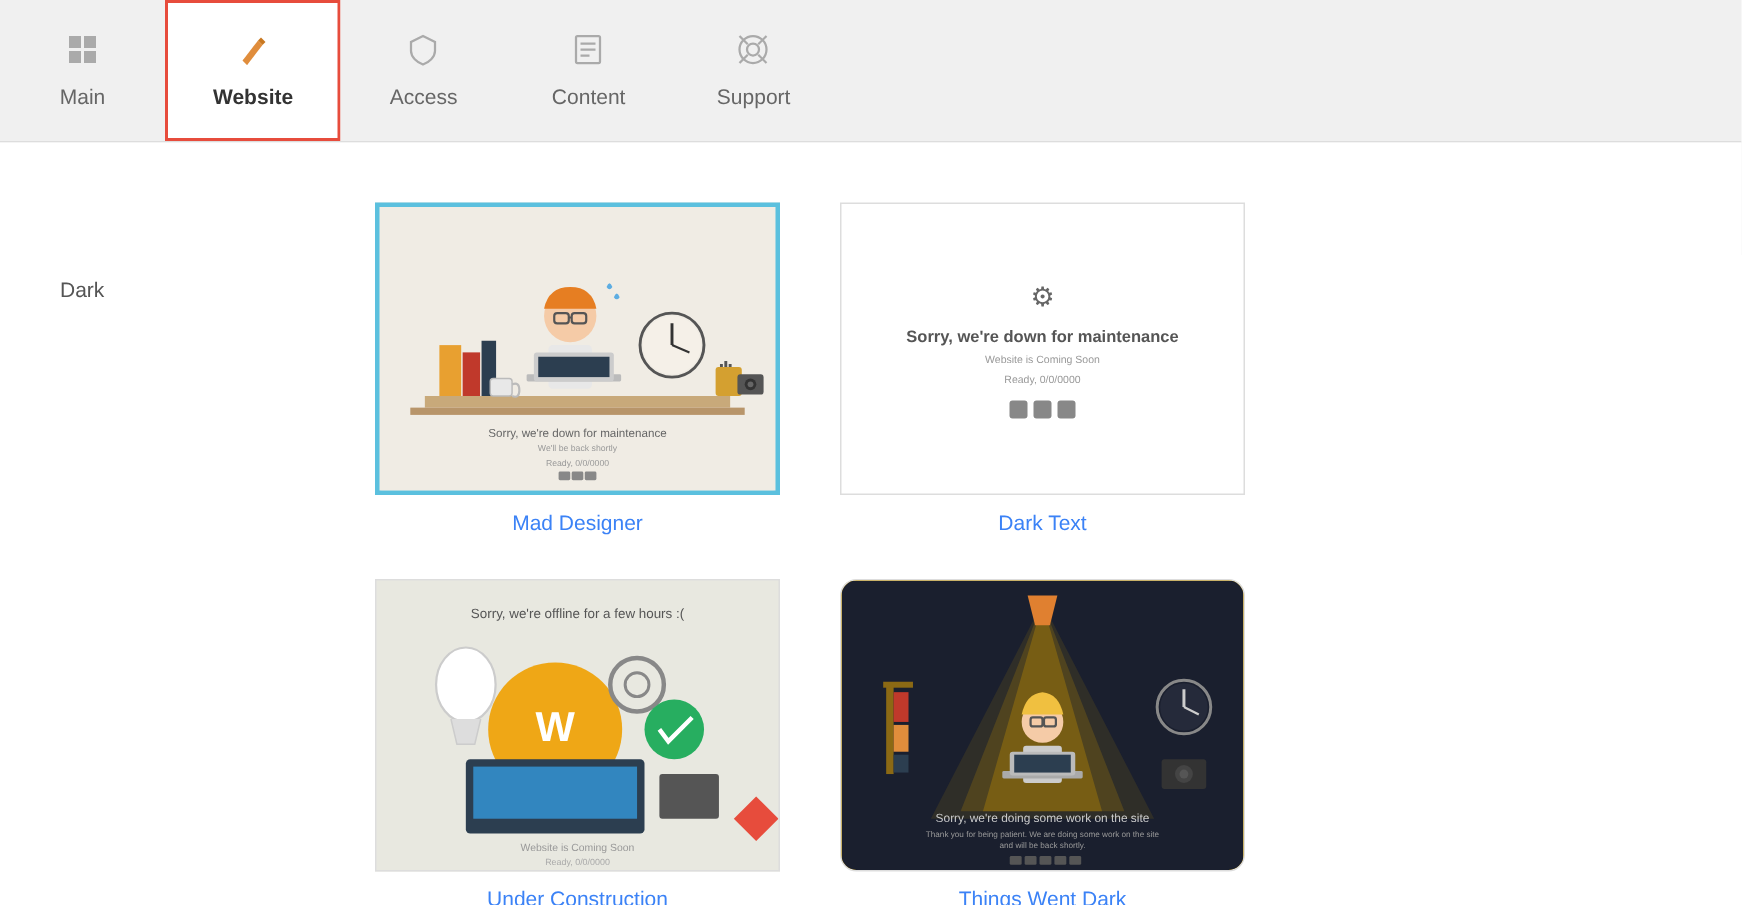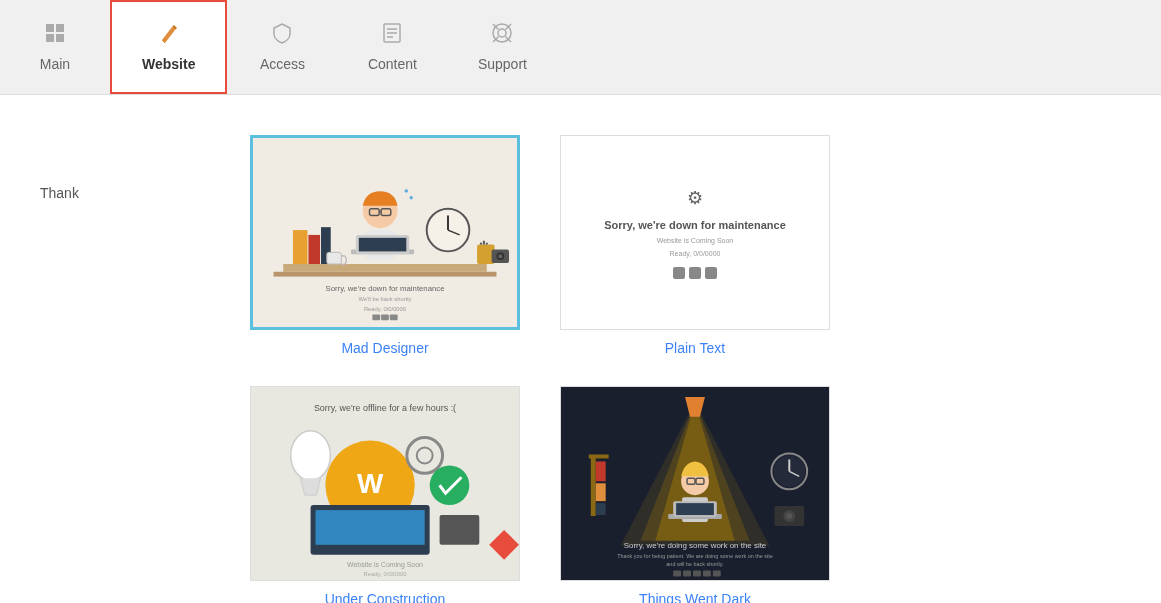--- a/index.html
+++ b/index.html
@@ -143,30 +143,31 @@
       width: 12px;
       height: 12px;
       background: #888;
       border-radius: 2px;
     }
 
     
     .preview-under {
       background: #e8e8e0;
       display: flex;
-      align-items: flex-end;
+      align-items: flex-start;
       justify-content: center;
     }
 
     
     .preview-dark {
       background: #eab308;
       display: flex;
       align-items: center;
       justify-content: center;
+      border-radius: 11px;
     }
 
     .theme-section-row {
       display: flex;
       align-items: flex-start;
       gap: 20px;
       padding-top: 10px;
     }
 
     .theme-label-col {
@@ -235,21 +236,21 @@
         <line x1="20" y1="20" x2="14.5" y2="14.5" stroke="#aaa" stroke-width="1.5"></line>
       </svg>
     </span>
     <span class="tab-label">Support</span>
   </div>
 </div>
 
 <div class="main-content">
   <div class="theme-section-row">
     <div class="theme-label-col">
-      <span>Thank</span>
+      <span>Dark</span>
     </div>
 
     <div class="theme-grid">
 
       <div class="theme-card selected">
         <div class="theme-preview preview-mad">
           <svg viewBox="0 0 270 195" xmlns="http://www.w3.org/2000/svg">
 
             <rect width="270" height="195" fill="#f0ece4"></rect>
 
@@ -311,21 +312,21 @@
           <span class="gear-icon">⚙</span>
           <div class="title-text">Sorry, we're down for maintenance</div>
           <div class="sub-text">Website is Coming Soon</div>
           <div class="sub-text">Ready, 0/0/0000</div>
           <div class="social-icons">
             <div class="social-icon"></div>
             <div class="social-icon"></div>
             <div class="social-icon"></div>
           </div>
         </div>
-        <span class="theme-name">Plain Text</span>
+        <span class="theme-name">Dark Text</span>
       </div>
 
       <div class="theme-card">
         <div class="theme-preview preview-under">
           <svg viewBox="0 0 270 195" xmlns="http://www.w3.org/2000/svg">
             <rect width="270" height="195" fill="#e8e8e0"></rect>
 
             <text x="135" y="25" text-anchor="middle" font-size="9" fill="#555">Sorry, we're offline for a few hours :(</text>
 
             <circle cx="120" cy="100" r="45" fill="#f0a000" opacity="0.9"></circle>

